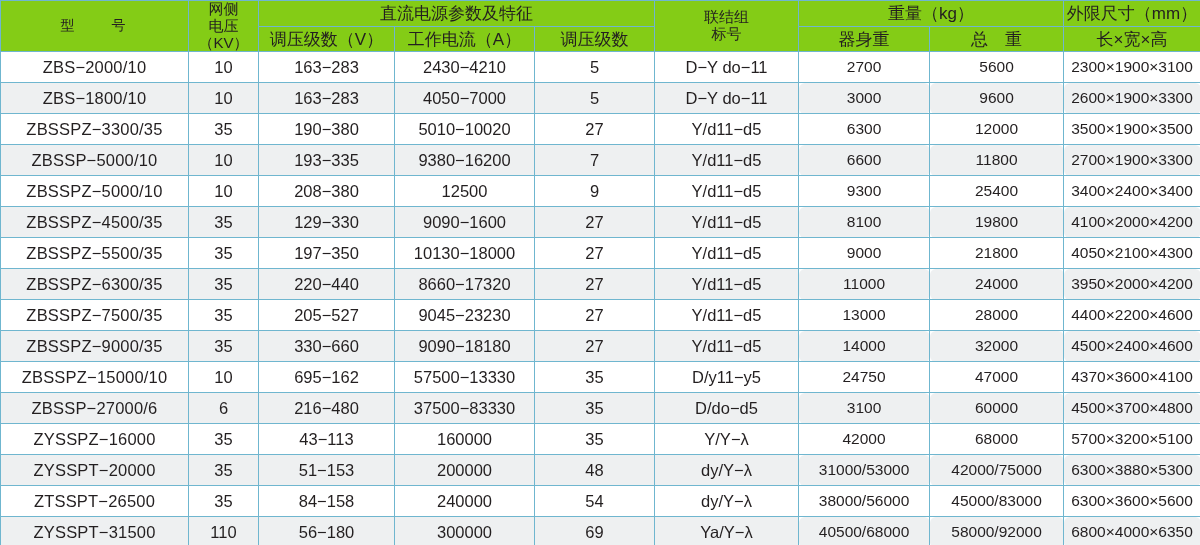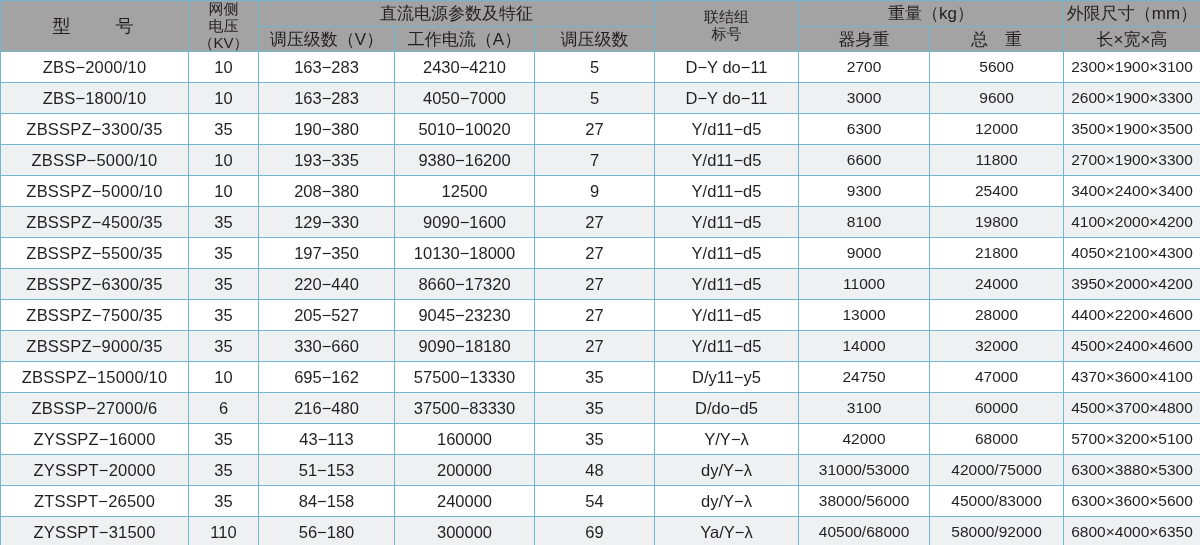--- a/index.html
+++ b/index.html
@@ -24,42 +24,43 @@
     border: 1px solid #6fb6cf;
     text-align: center;
     vertical-align: middle;
     color: #231f20;
     font-weight: normal;
     padding: 0 2px;
     overflow: hidden;
     white-space: nowrap;
   }
   thead th {
-    background: #a3a3a3;
+    background: #84cc16;
     font-size: 17px;
     letter-spacing: 0px;
   }
   thead th.tight {
     font-size: 15px;
     line-height: 1.12;
   }
   thead th.model {
-    font-size: 18px;
+    font-size: 14px;
     letter-spacing: 3px;
   }
   tbody td {
     height: 31px;
     font-size: 16.5px;
     background: #ffffff;
   }
   tbody tr.alt td {
     background: #eef0f1;
   }
   tbody td.small {
     font-size: 15.5px;
+    border-radius: 6px;
   }
   tbody td.model-cell {
     font-size: 16.5px;
     letter-spacing: 0.2px;
   }
   
   col.c0 { width: 188px; }
   col.c1 { width: 70px; }
   col.c2 { width: 136px; }
   col.c3 { width: 140px; }

